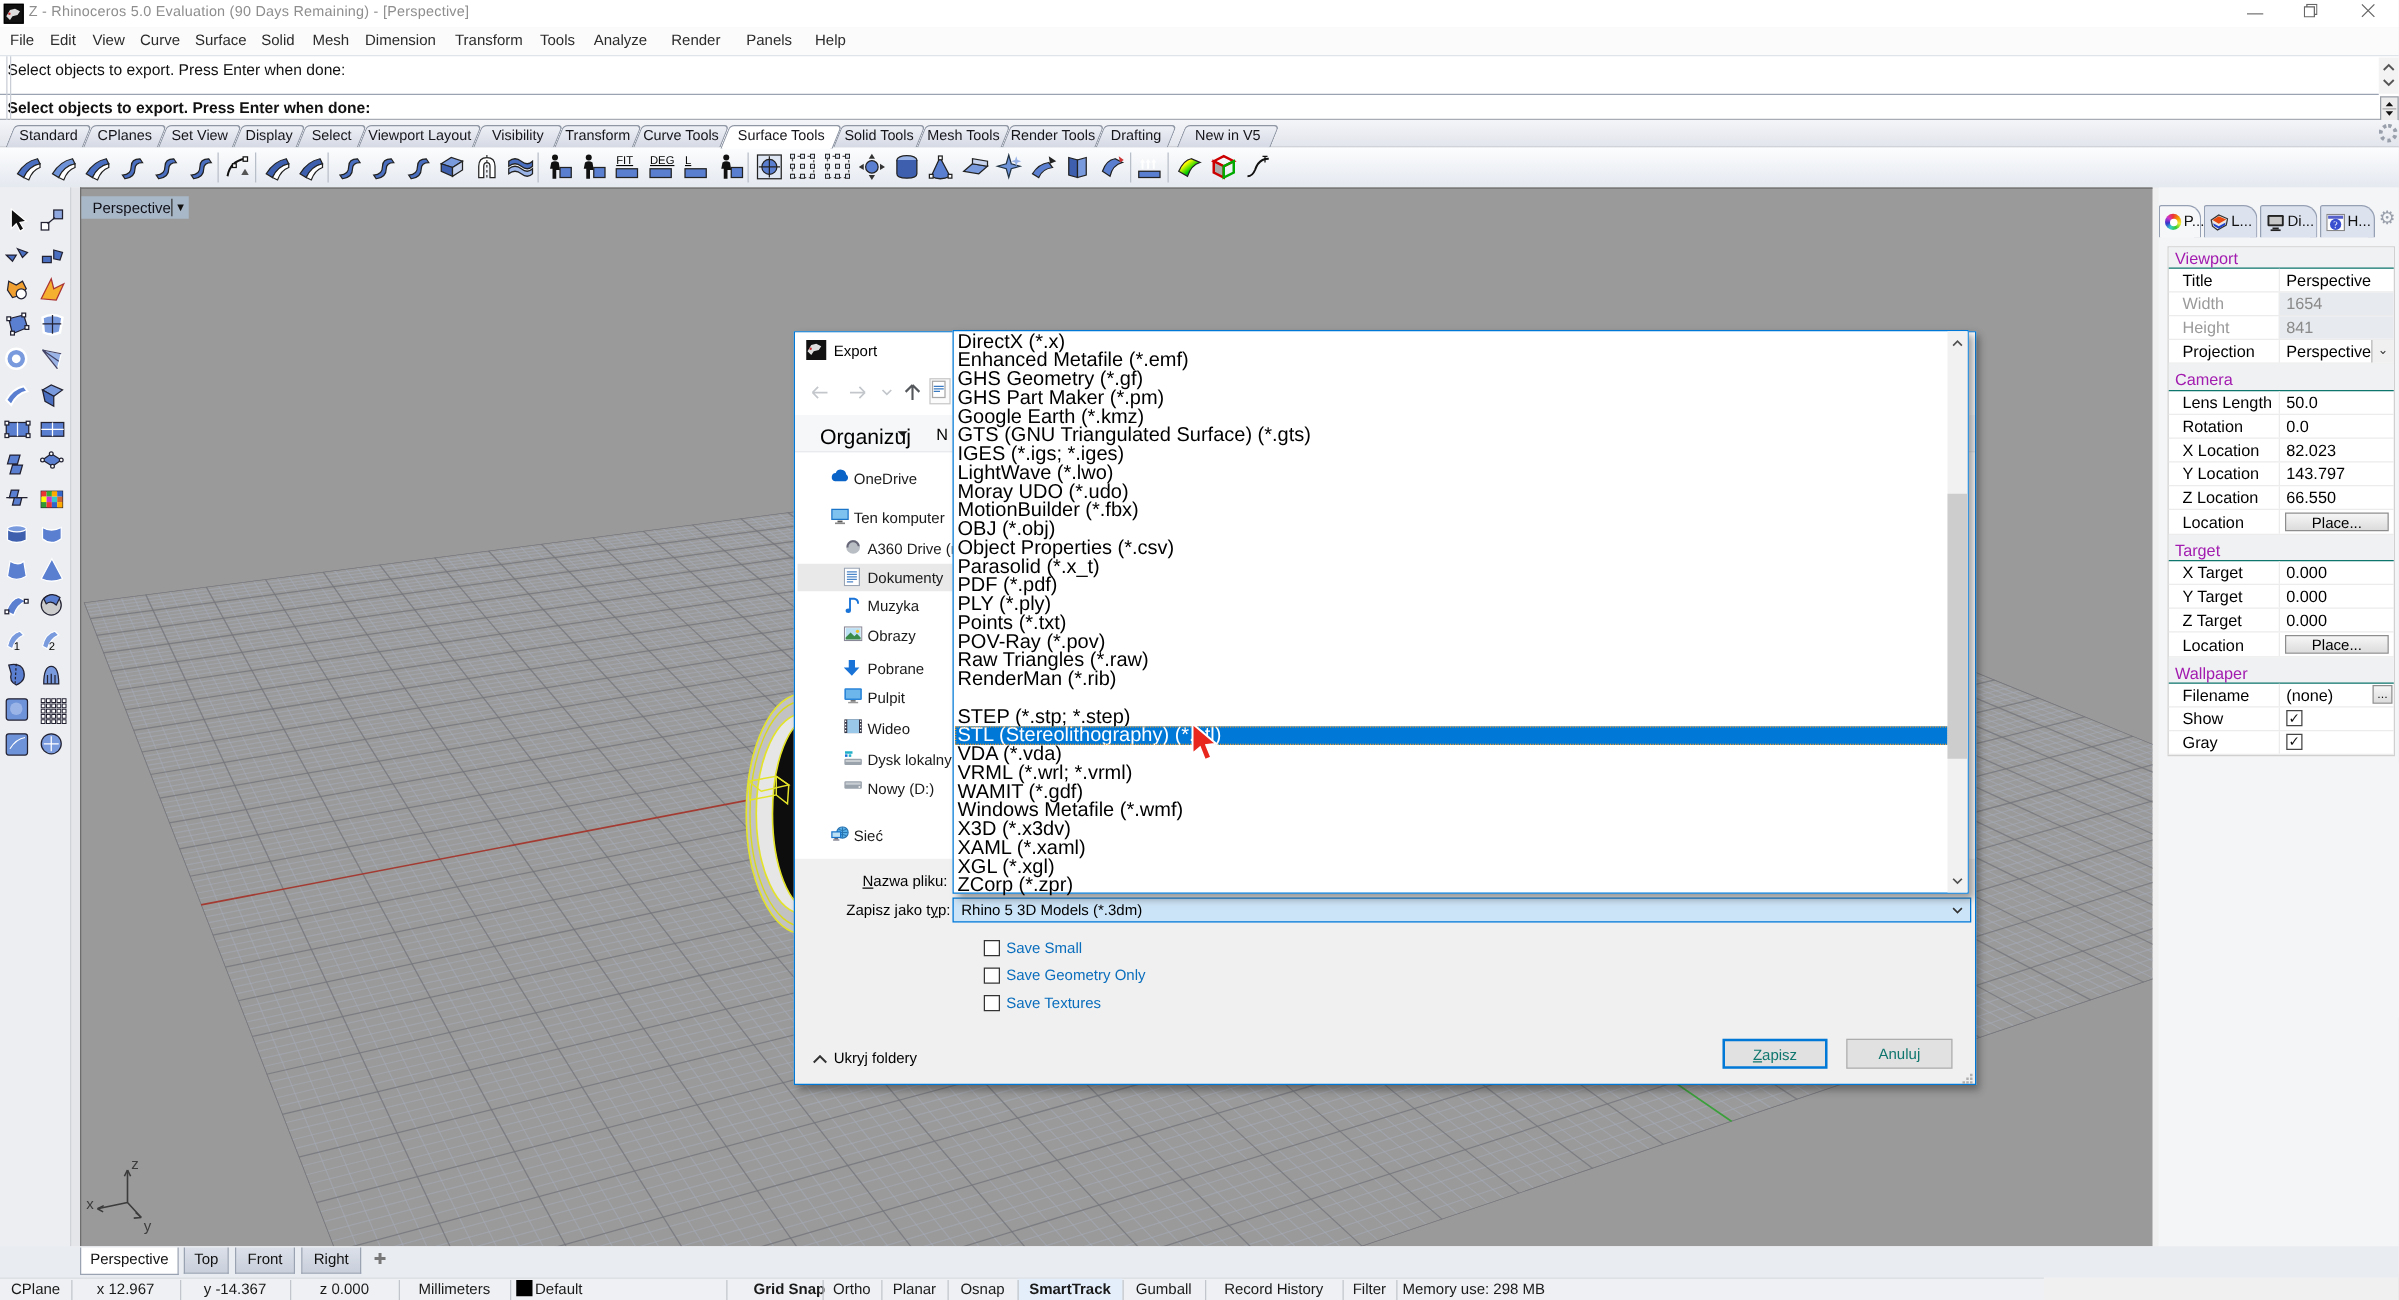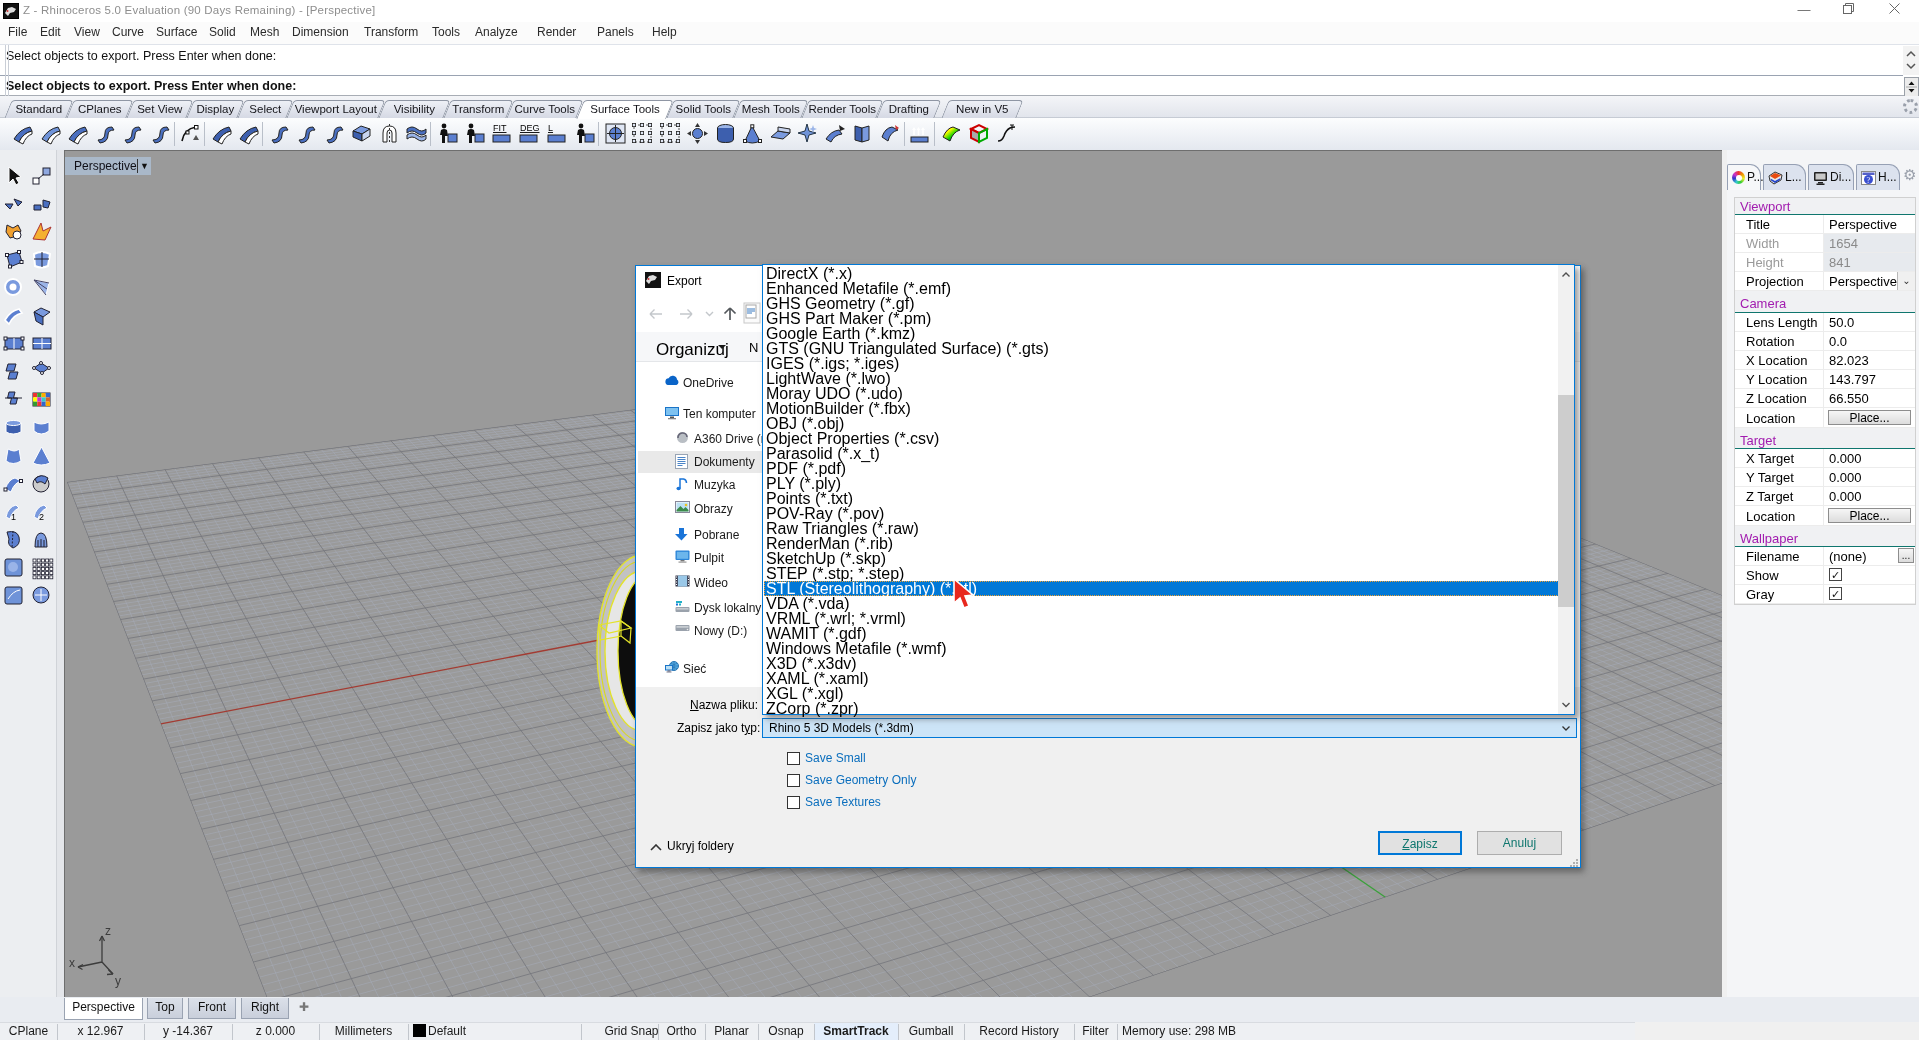--- a/index.html
+++ b/index.html
@@ -1009,21 +1009,21 @@
     </div>
 <div style="position:absolute;left:299px;top:3px;color:#777;font-size:12px">✚</div>
 </div>
 <div id="statusbar">
 <span class="cell" style="left:0px;width:57px;">CPlane</span>
 <span class="cell" style="left:57px;width:87px;">x 12.967</span>
 <span class="cell" style="left:144px;width:88px;">y -14.367</span>
 <span class="cell" style="left:232px;width:87px;">z 0.000</span>
 <span class="cell" style="left:319px;width:89px;">Millimeters</span>
 <span class="cell" style="left:413px;width:170px;text-align:left"><span style="display:inline-block;width:13px;height:13px;background:#000;vertical-align:-2px;margin-right:2px"></span>Default</span>
-<span class="cell" style="left:593px;width:77px;">Grid Snap</span>
+<span class="cell" style="left:593px;width:77px;font-weight:bold;">Grid Snap</span>
 <span class="cell" style="left:658px;width:47px;">Ortho</span>
 <span class="cell" style="left:705px;width:53px;">Planar</span>
 <span class="cell" style="left:758px;width:56px;">Osnap</span>
 <span class="cell" style="left:814px;width:84px;font-weight:bold;background:#e4eefb">SmartTrack</span>
 <span class="cell" style="left:898px;width:66px;">Gumball</span>
 <span class="cell" style="left:964px;width:110px;">Record History</span>
 <span class="cell" style="left:1074px;width:43px;">Filter</span>
 <span class="cell" style="left:1122px;width:400px;text-align:left">Memory use: 298 MB</span>
 <div class="sep" style="left:57px"></div>
 <div class="sep" style="left:144px"></div>
@@ -1206,21 +1206,20 @@
 <div class="item" style="top:136px">MotionBuilder (*.fbx)</div>
 <div class="item" style="top:151px">OBJ (*.obj)</div>
 <div class="item" style="top:166px">Object Properties (*.csv)</div>
 <div class="item" style="top:181px">Parasolid (*.x_t)</div>
 <div class="item" style="top:196px">PDF (*.pdf)</div>
 <div class="item" style="top:211px">PLY (*.ply)</div>
 <div class="item" style="top:226px">Points (*.txt)</div>
 <div class="item" style="top:241px">POV-Ray (*.pov)</div>
 <div class="item" style="top:256px">Raw Triangles (*.raw)</div>
 <div class="item" style="top:271px">RenderMan (*.rib)</div>
-<div class="item" style="top:286px">SketchUp (*.skp)</div>
 <div class="item" style="top:301px">STEP (*.stp; *.step)</div>
 <div class="item sel" style="top:316px">STL (Stereolithography) (*.stl)</div>
 <div class="item" style="top:331px">VDA (*.vda)</div>
 <div class="item" style="top:346px">VRML (*.wrl; *.vrml)</div>
 <div class="item" style="top:361px">WAMIT (*.gdf)</div>
 <div class="item" style="top:376px">Windows Metafile (*.wmf)</div>
 <div class="item" style="top:391px">X3D (*.x3dv)</div>
 <div class="item" style="top:406px">XAML (*.xaml)</div>
 <div class="item" style="top:421px">XGL (*.xgl)</div>
 <div class="item" style="top:436px">ZCorp (*.zpr)</div>

